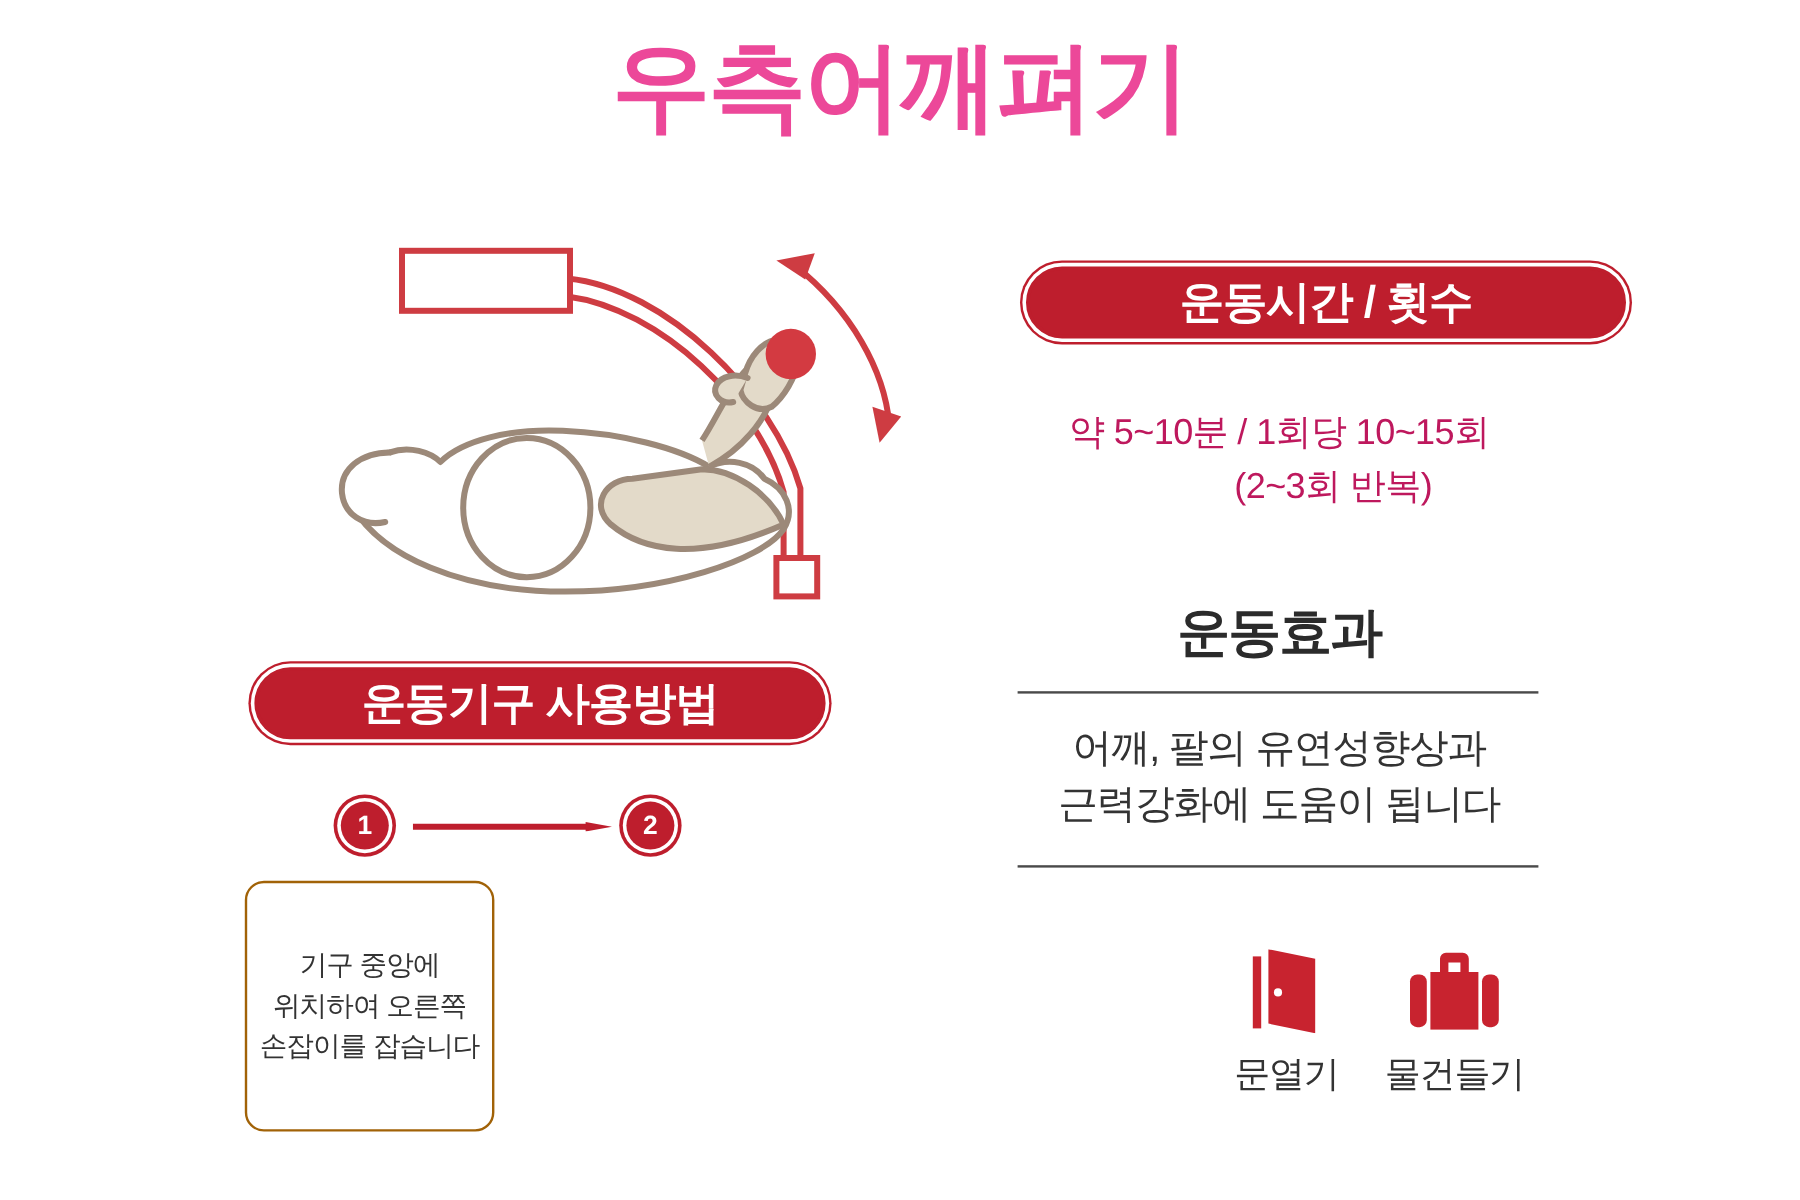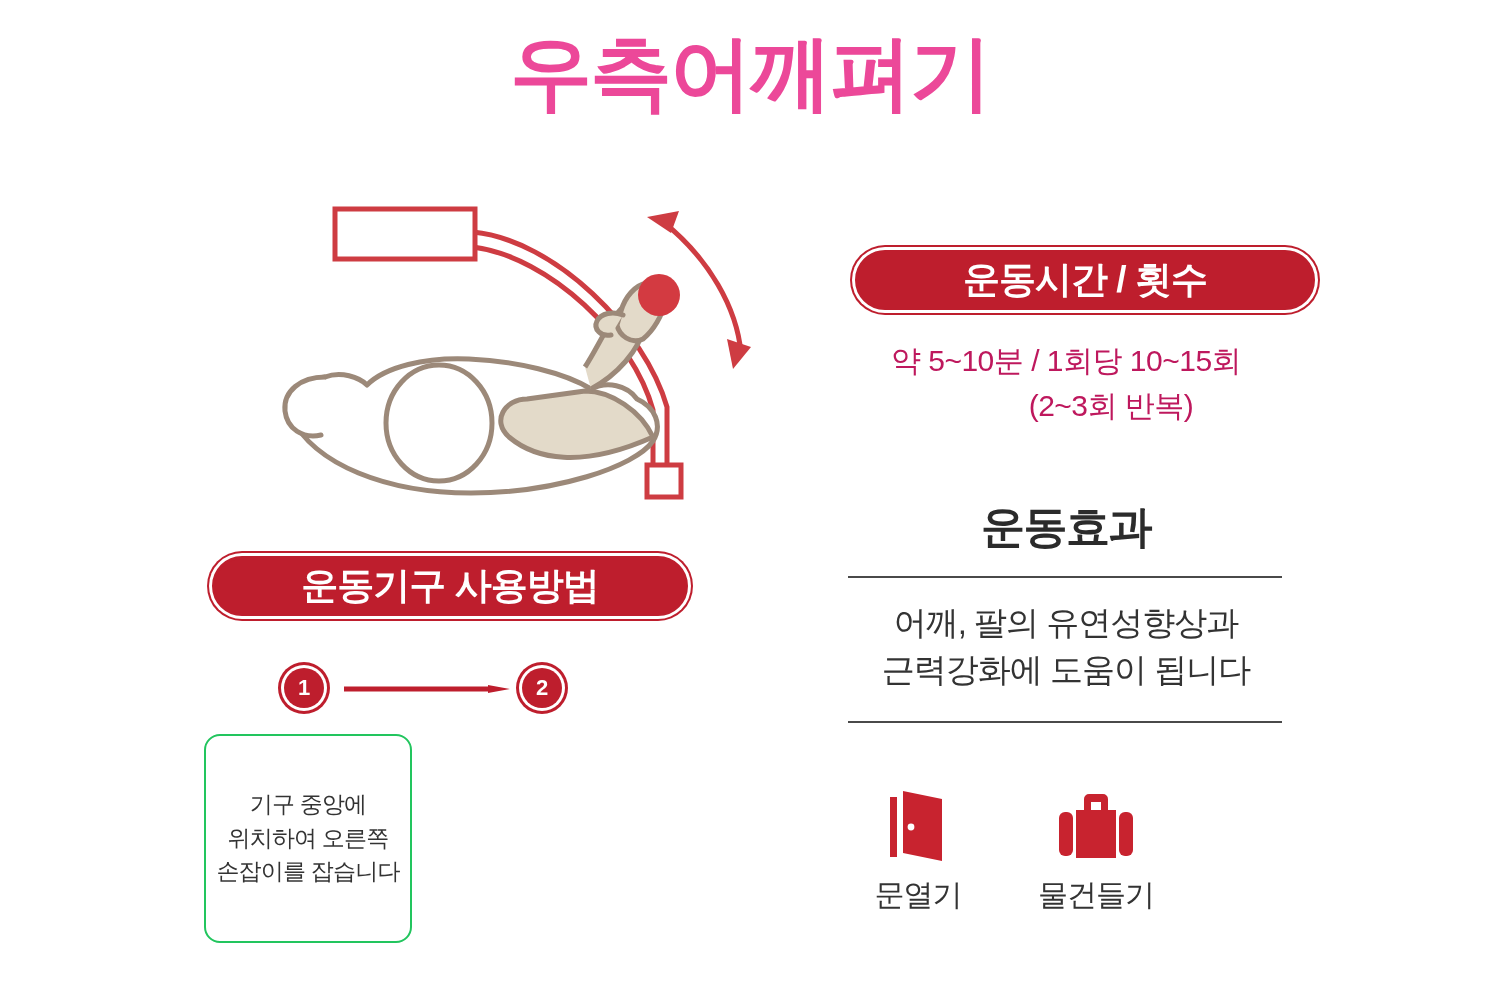--- a/index.html
+++ b/index.html
@@ -60,22 +60,22 @@
   }
   .pill-usage {
     left: 212px;
     top: 556px;
     width: 476px;
     height: 60px;
     font-size: 37px;
   }
   .pill-time {
     left: 855px;
-    top: 250px;
-    width: 460px;
+    top: 222px;
+    width: 500px;
     height: 60px;
     font-size: 37px;
   }
 
   
   .steps {
     position: absolute;
     left: 196px;
     top: 668px;
     width: 470px;
@@ -113,21 +113,21 @@
     position: relative;
     margin-top: 16px;
     height: 210px;
   }
   .step-box {
     position: absolute;
     box-sizing: border-box;
     top: 0;
     width: 208px;
     height: 209px;
-    border: 2px solid #22c55e;
+    border: 2px solid #a16207;
     border-radius: 16px;
     background: #ffffff;
     display: flex;
     align-items: center;
     justify-content: center;
     text-align: center;
     font-size: 23px;
     line-height: 1.45;
     color: #333333;
     letter-spacing: -0.8px;
@@ -187,22 +187,21 @@
     white-space: pre-line;
   }
 
   
   .activities {
     position: absolute;
     left: 848px;
     top: 785px;
     width: 434px;
     display: flex;
-    justify-content: flex-start;
-    gap: 38px;
+    justify-content: flex-end;
   }
   .activity {
     width: 140px;
     display: flex;
     flex-direction: column;
     align-items: center;
   }
   .activity-icon {
     height: 76px;
     display: flex;

